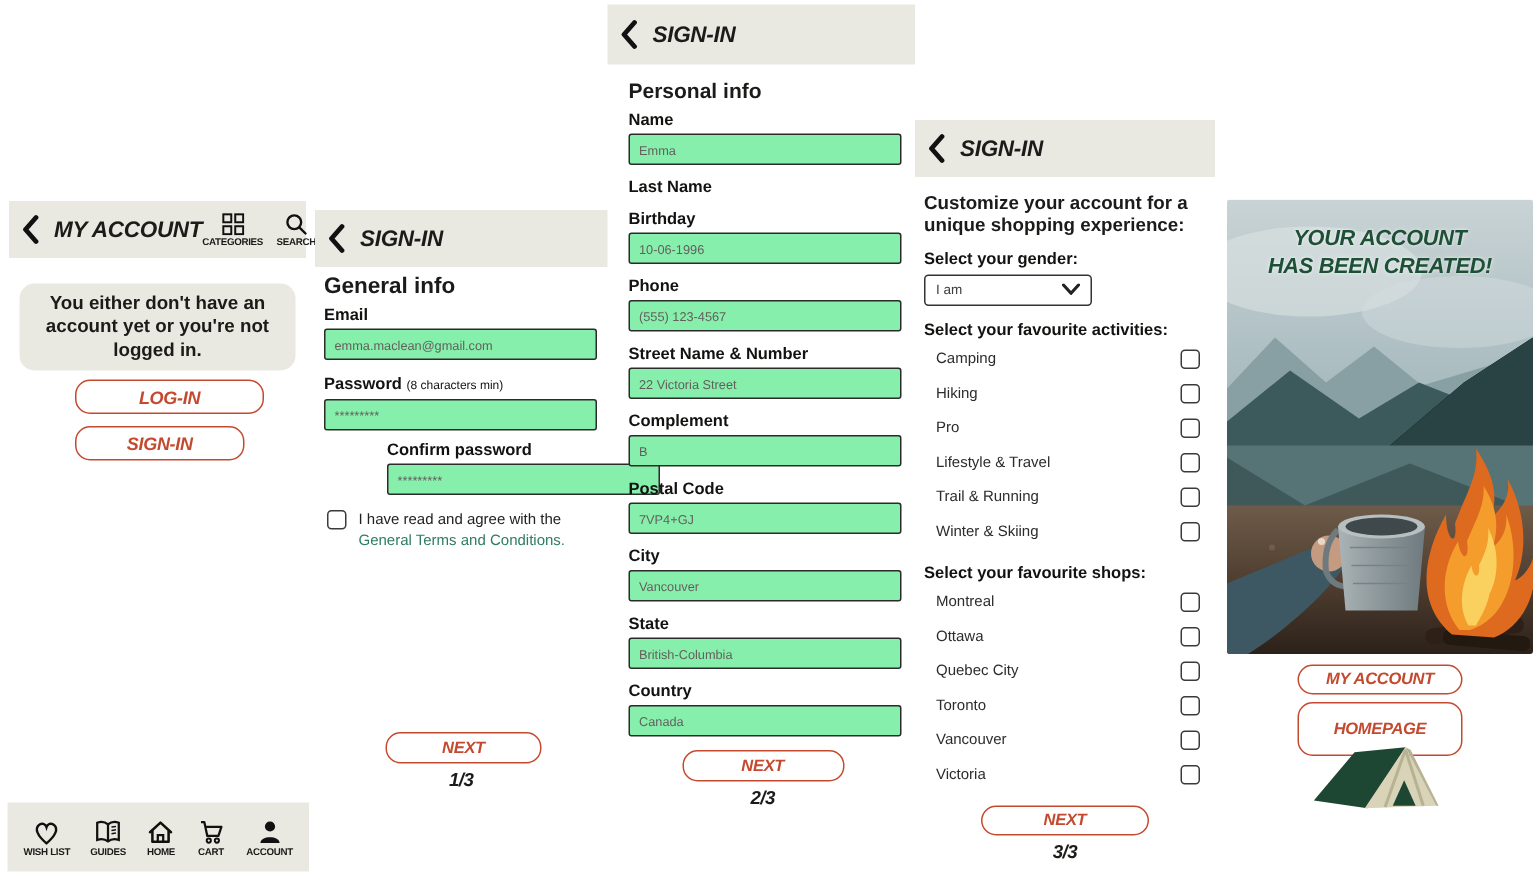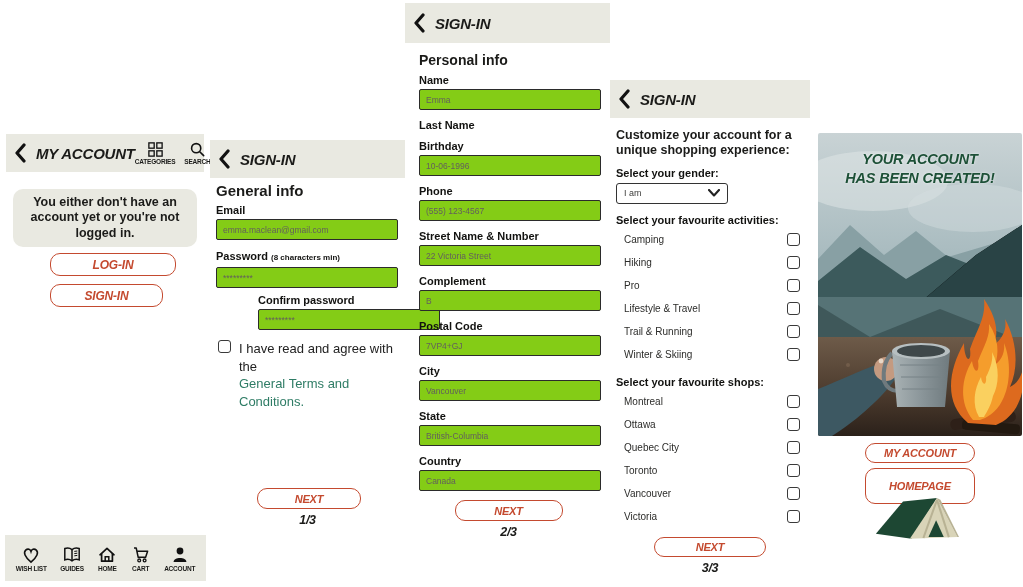--- a/index.html
+++ b/index.html
@@ -18,21 +18,21 @@
 
   
   .hdr{background:var(--beige);display:flex;align-items:center;padding:0 9px;}
   .hdr-title{font-style:italic;font-weight:800;font-size:15px;letter-spacing:-.2px;margin-left:10px;white-space:nowrap;}
   .backchev{display:flex;align-items:center;cursor:pointer;flex:0 0 auto;}
   .outbtn{background:#fff;border:1.7px solid var(--red);border-radius:10px;color:var(--red);
           font-style:italic;font-weight:800;display:flex;align-items:center;justify-content:center;
           font-size:12px;letter-spacing:-.2px;cursor:pointer;}
   .step{font-style:italic;font-weight:800;font-size:12.5px;text-align:center;letter-spacing:-.3px;}
   .flabel{font-weight:700;font-size:11px;color:#121210;margin-bottom:3px;line-height:12px;white-space:nowrap;}
-  .finput{border:1.5px solid #2b2b2b;border-radius:2px;background:#84cc16;font-size:8.5px;color:var(--val);
+  .finput{border:1.5px solid #2b2b2b;border-radius:2px;background:#86efac;font-size:8.5px;color:var(--val);
           display:flex;align-items:center;padding:0 6px;height:21px;}
   .cbox{width:13px;height:13px;border:1.6px solid #3a3a3a;border-radius:3px;background:#fff;flex:0 0 auto;cursor:pointer;}
   .seclabel{font-weight:700;font-size:11px;color:#121210;}
   svg{display:block;}
 
   
   .s1{left:0;top:0;width:210px;height:587px;}
   .s1 .hdr{position:absolute;left:6px;top:134px;width:198px;height:38px;}
   .hdr-right{margin-left:auto;display:flex;align-items:flex-end;gap:9px;}
   .icolab{display:flex;flex-direction:column;align-items:center;gap:1px;cursor:pointer;}
@@ -47,23 +47,23 @@
   .navitem{display:flex;flex-direction:column;align-items:center;gap:1px;cursor:pointer;}
   .navitem .lab{font-size:6.5px;font-weight:700;letter-spacing:-.2px;white-space:nowrap;}
 
   
   .s2{left:210px;top:140px;width:195px;height:400px;}
   .s2 .hdr{position:absolute;left:0;top:0;width:195px;height:38px;}
   .s2 .section{position:absolute;left:6px;top:42px;font-weight:700;font-size:15px;}
   .s2 .f-email{position:absolute;left:6px;top:64px;width:182px;}
   .s2 .f-pass {position:absolute;left:6px;top:110px;width:182px;}
   .s2 .f-conf {position:absolute;left:0;top:154px;width:182px;margin-left:48px;}
-  .sublab{font-weight:700;font-size:8px;}
+  .sublab{font-weight:400;font-size:8px;}
   .terms{position:absolute;left:8px;top:200px;display:flex;gap:8px;align-items:flex-start;}
-  .terms .txt{font-size:13px;line-height:1.35;color:#222;}
+  .terms .txt{font-size:10px;line-height:1.35;color:#222;}
   .terms .lnk{color:var(--green);cursor:pointer;}
   .s2 .next{position:absolute;left:47px;top:348px;width:104px;height:21px;font-size:11px;}
   .s2 .step{position:absolute;left:0;top:373px;width:195px;}
 
   
   .s3{left:405px;top:3px;width:205px;}
   .s3 .hdr{width:205px;height:40px;}
   .s3 .content{padding:9px 12px 0 14px;}
   .s3 .section{font-weight:700;font-size:14px;margin-bottom:6px;}
   .s3 .field{margin-bottom:9px;}

